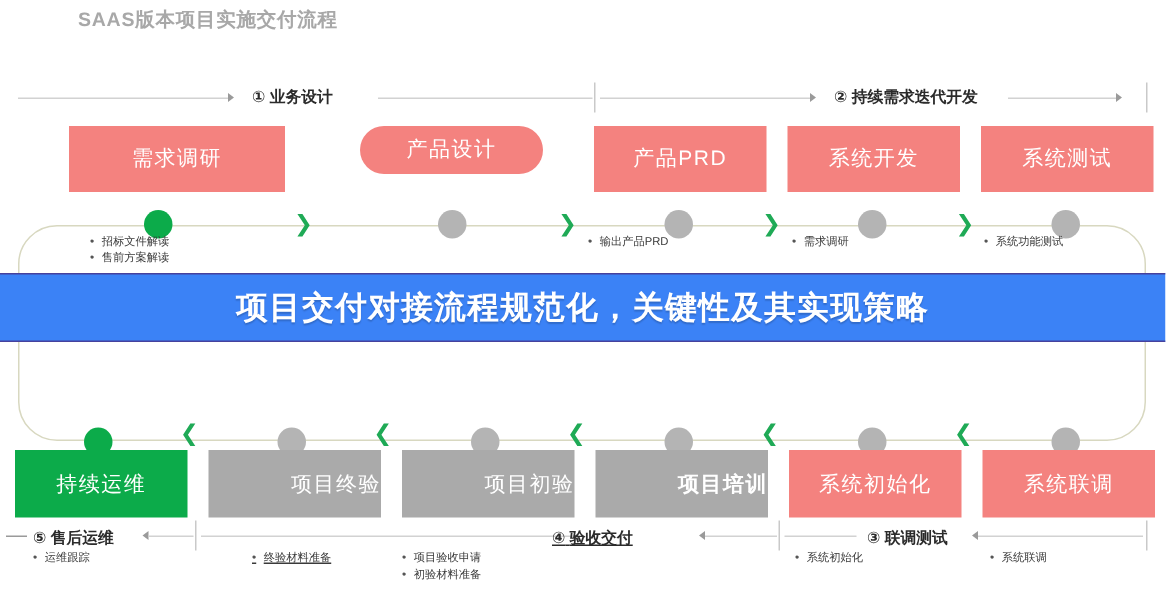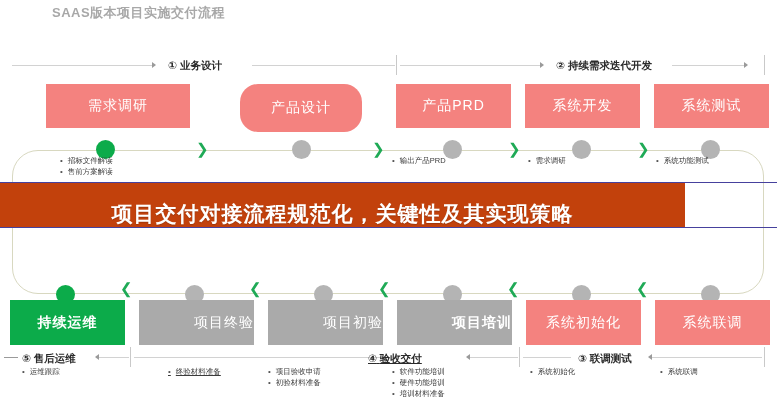--- a/index.html
+++ b/index.html
@@ -53,23 +53,23 @@
   .chev{position:absolute;font-size:15px;color:#1faa56;font-weight:bold;
         line-height:1;font-family:"DejaVu Sans",sans-serif;}
 
   
   .bullets{position:absolute;font-size:7.5px;color:#3a3a3a;line-height:11px;white-space:nowrap;}
   .bullets .bl{display:block;}
   .bullets .bl::before{content:"\2022";color:#555;margin-right:5px;font-size:8px;}
 
   
   .banner{
-    position:absolute;left:0;top:182px;width:685px;height:46px;
-    background:#c2410c;
-    display:flex;align-items:flex-end;justify-content:center;
+    position:absolute;left:0;top:182px;width:777px;height:46px;
+    background:#3b82f6;
+    display:flex;align-items:center;justify-content:center;
     box-shadow:0 0 0 0 rgba(0,0,0,0);
   }
   .banner-text{
     color:#ffffff;font-size:21px;font-weight:bold;letter-spacing:1px;
     white-space:nowrap;
     text-shadow:0 1px 1px rgba(0,0,0,.18);
   }
   .banner-edge{position:absolute;left:0;width:777px;height:1px;background:#46419d;}
 
   
@@ -97,21 +97,21 @@
   <div class="stage-label" style="left:556px;top:60px;">
     <span class="num">②</span><span>持续需求迭代开发</span>
   </div>
   <div class="rail" style="left:672px;top:65px;width:72px;"></div>
   <div class="arrow-h arrow-right" style="left:744px;top:62px;"></div>
   <div class="rail-div" style="left:764px;top:55px;height:20px;"></div>
 
   <div class="pbox pink" style="left:46px;top:84px;width:144px;height:44px;">
       <span>需求调研</span>
     </div>
-  <div class="pbox pink" style="left:240px;top:84px;width:122px;height:48px;border-radius:18px;">
+  <div class="pbox pink" style="left:240px;top:84px;width:122px;height:32px;border-radius:18px;">
       <span>产品设计</span>
     </div>
   <div class="pbox pink" style="left:396px;top:84px;width:115px;height:44px;">
       <span>产品PRD</span>
     </div>
   <div class="pbox pink" style="left:525px;top:84px;width:115px;height:44px;">
       <span>系统开发</span>
     </div>
   <div class="pbox pink" style="left:654px;top:84px;width:115px;height:44px;">
       <span>系统测试</span>
@@ -156,21 +156,21 @@
   <div class="node gray" style="left:443px;top:285px;"></div>
   <div class="node gray" style="left:572px;top:285px;"></div>
   <div class="node gray" style="left:701px;top:285px;"></div>
 
   <div class="chev" style="left:120px;top:283px;transform:rotate(180deg);">❯</div>
   <div class="chev" style="left:249px;top:283px;transform:rotate(180deg);">❯</div>
   <div class="chev" style="left:378px;top:283px;transform:rotate(180deg);">❯</div>
   <div class="chev" style="left:507px;top:283px;transform:rotate(180deg);">❯</div>
   <div class="chev" style="left:636px;top:283px;transform:rotate(180deg);">❯</div>
 
-  <div class="pbox green" style="left:10px;top:300px;width:115px;height:45px;font-weight:bold;">
+  <div class="pbox green" style="left:10px;top:300px;width:115px;height:45px;">
       <span>持续运维</span>
     </div>
   <div class="pbox gray" style="left:139px;top:300px;width:115px;height:45px;">
       <span>项目终验</span>
     </div>
   <div class="pbox gray" style="left:268px;top:300px;width:115px;height:45px;">
       <span>项目初验</span>
     </div>
   <div class="pbox gray" style="left:397px;top:300px;width:115px;height:45px;font-weight:bold;">
       <span>项目培训</span>
@@ -209,25 +209,20 @@
   <div class="bullets" style="left:22px;top:366px;">
     <span class="bl">运维跟踪</span>
   </div>
   <div class="bullets" style="left:168px;top:366px;text-decoration:underline;">
     <span class="bl">终验材料准备</span>
   </div>
   <div class="bullets" style="left:268px;top:366px;">
     <span class="bl">项目验收申请</span>
     <span class="bl">初验材料准备</span>
   </div>
-  <div class="bullets" style="left:392px;top:366px;">
-    <span class="bl">软件功能培训</span>
-    <span class="bl">硬件功能培训</span>
-    <span class="bl">培训材料准备</span>
-  </div>
   <div class="bullets" style="left:530px;top:366px;">
     <span class="bl">系统初始化</span>
   </div>
   <div class="bullets" style="left:660px;top:366px;">
     <span class="bl">系统联调</span>
   </div>
 
 </div>
 
 </body></html>

